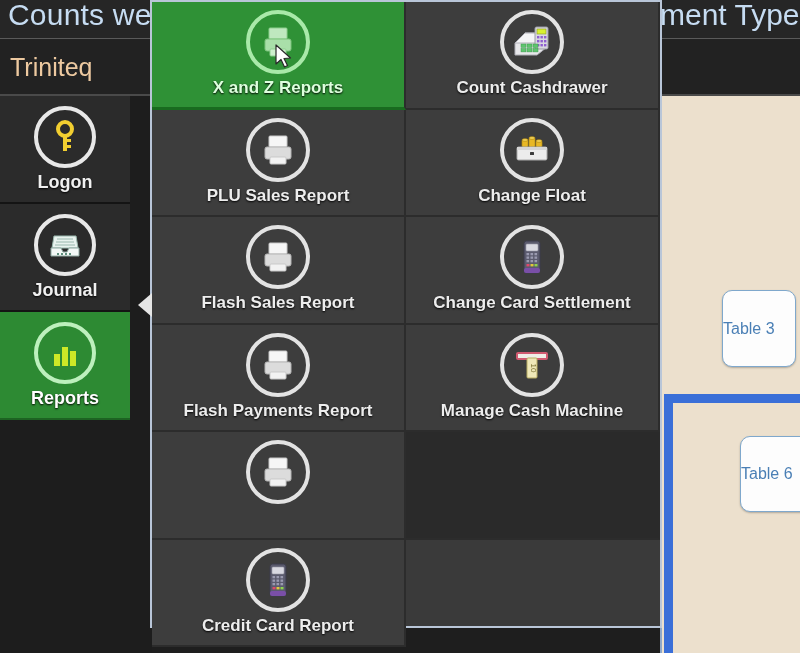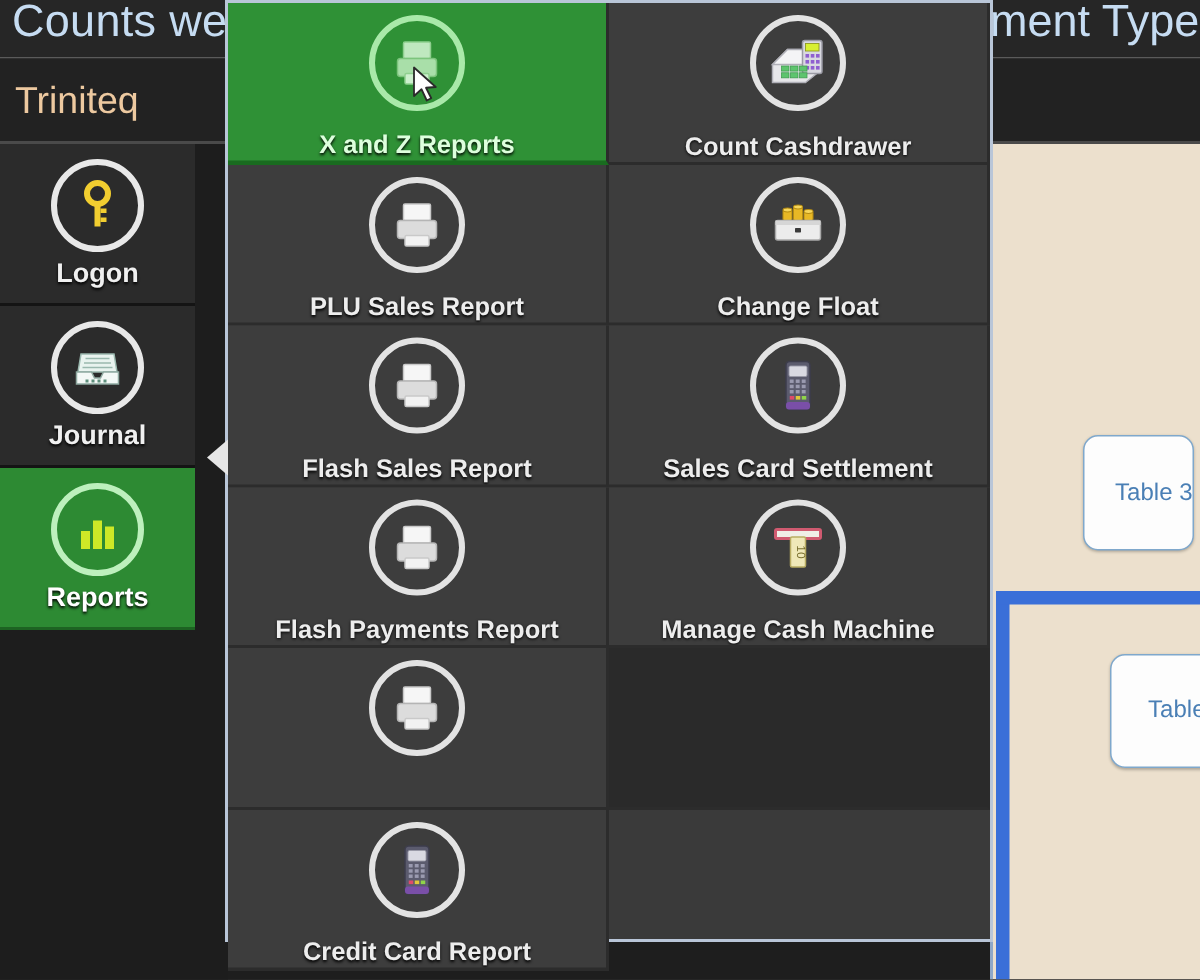--- a/index.html
+++ b/index.html
@@ -46,21 +46,21 @@
     overflow:hidden;
   }
   .wall{position:absolute;background:#3a6fd8;}
   #wall-v1{left:2px;top:298px;width:9px;height:330px;}
   #wall-h1{left:2px;top:298px;width:138px;height:9px;}
 
   .table-btn{
     position:absolute;background:#fdfdfd;
     border:1px solid #7fa8cc;border-radius:10px;
     color:#4a7fb5;font-size:16px;
-    display:flex;align-items:center;justify-content:flex-end;
+    display:flex;align-items:center;justify-content:flex-start;
     box-shadow:0 1px 2px rgba(0,0,0,.25);
   }
   #table-3{left:722px;top:290px;width:72px;height:75px;}
   #table-6{left:740px;top:436px;width:76px;height:74px;}
 
   
   #sidebar{
     position:absolute;left:0;top:96px;width:152px;height:557px;
     background:#1d1d1d;
   }
@@ -102,21 +102,21 @@
     z-index:20;
     display:grid;
     grid-template-columns:1fr 1fr;
     grid-auto-rows:107.5px;
     gap:0;
   }
   .tile{
     position:relative;background:#3d3d3d;
     border-right:2px solid #2c2c2c;border-bottom:2px solid #2c2c2c;
     box-sizing:border-box;
-    display:flex;flex-direction:column;align-items:center;justify-content:space-between;
+    display:flex;flex-direction:column;align-items:center;justify-content:flex-start;
     padding-top:6px;
     overflow:hidden;
   }
   .tile.blank{background:#2a2a2a;border-right-color:#2a2a2a;}
   .tile.selected{background:#2f9136;border-bottom:3px solid #196b1f;}
   .tile .tcirc{
     width:64px;height:64px;border-radius:50%;
     border:4px solid #e3e3e3;box-sizing:border-box;
     display:flex;align-items:center;justify-content:center;
     margin-top:2px;
@@ -310,21 +310,21 @@
           <rect x="15.5" y="24" width="2.6" height="2.3"></rect>
             <rect x="19.5" y="24" width="2.6" height="2.3"></rect>
             <rect x="23.5" y="24" width="2.6" height="2.3"></rect>
         </g>
         <rect x="15.5" y="28" width="3" height="2.4" fill="#e04a6a"></rect>
         <rect x="19.5" y="28" width="3" height="2.4" fill="#e0c83a"></rect>
         <rect x="23.5" y="28" width="3" height="2.4" fill="#8fd44a"></rect>
         <rect x="13" y="32" width="16" height="5" rx="2" fill="#7a4fa8"></rect>
       </svg>
     </span>
-    <span class="tlabel">Sales Card Settlement</span>
+    <span class="tlabel">Change Card Settlement</span>
   </div>
 
   <div class="tile">
     <span class="tcirc">
       <svg width="40" height="40" viewBox="0 0 40 40">
         <rect x="11" y="6" width="18" height="11" rx="1" fill="#f6f6f6" stroke="#c9c9c9" stroke-width="1"></rect>
         <rect x="7" y="17" width="26" height="12" rx="2" fill="#dcdcdc" stroke="#b5b5b5" stroke-width="1"></rect>
         <rect x="12" y="27" width="16" height="7" rx="1" fill="#f2f2f2" stroke="#c9c9c9" stroke-width="1"></rect>
       </svg>
     </span>

